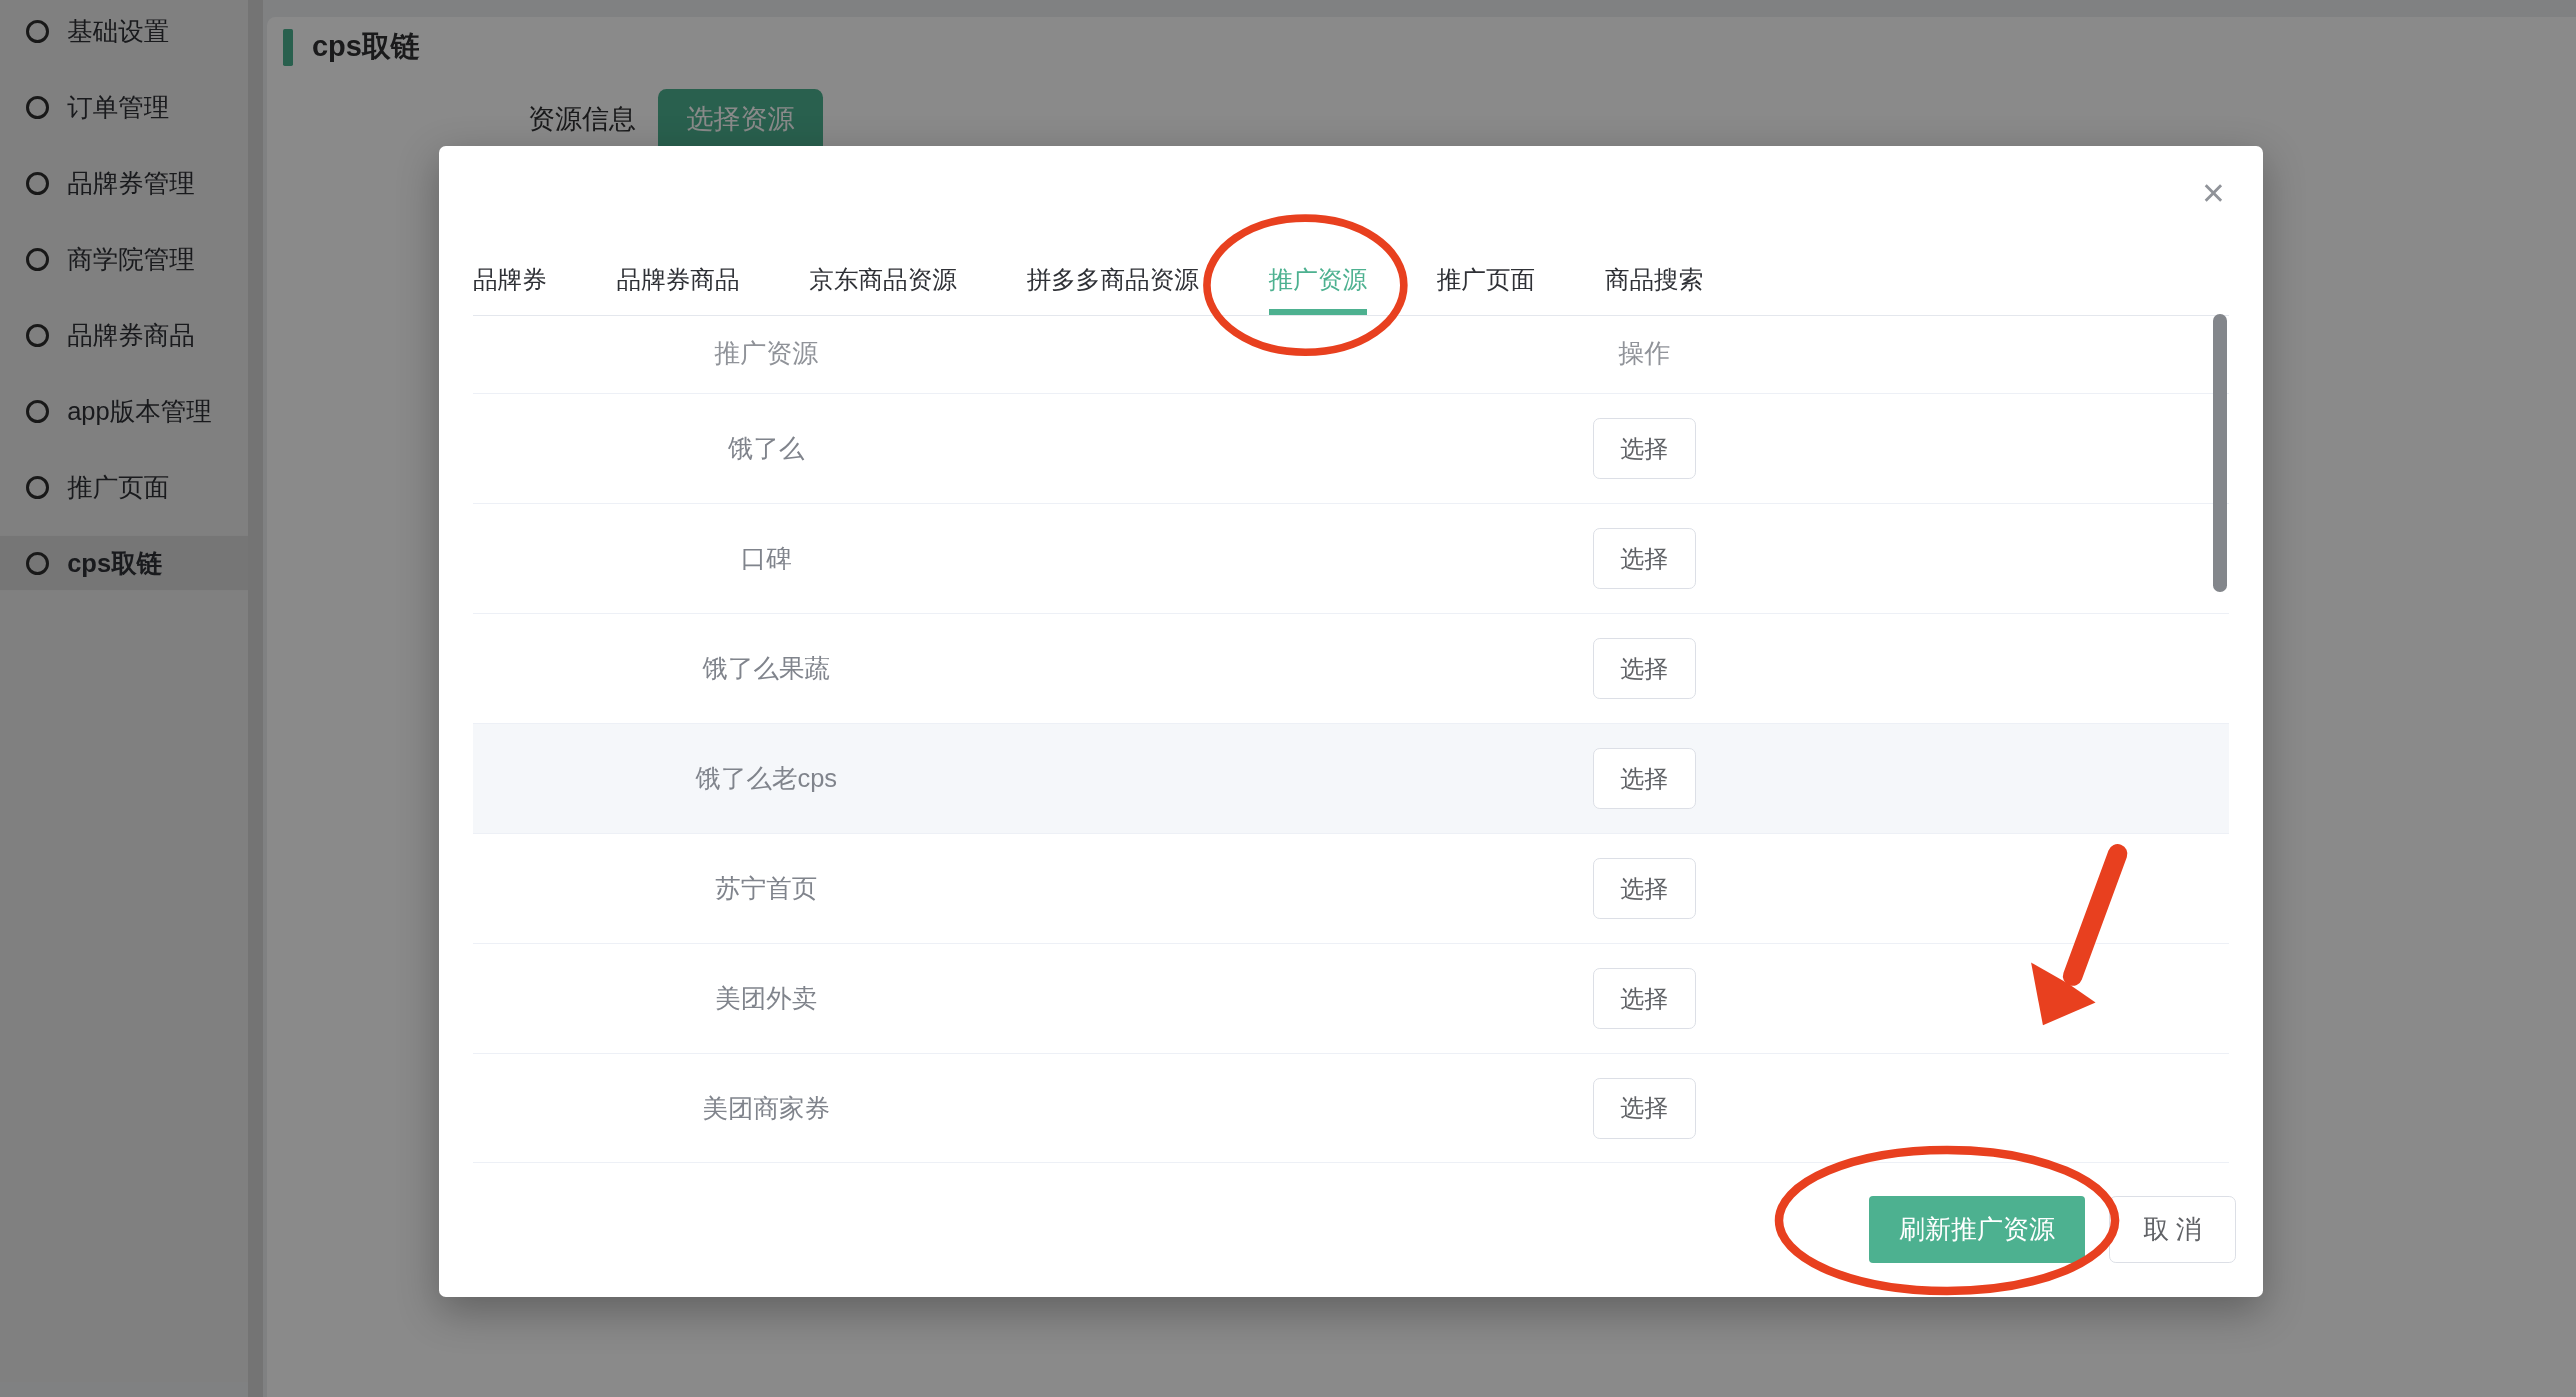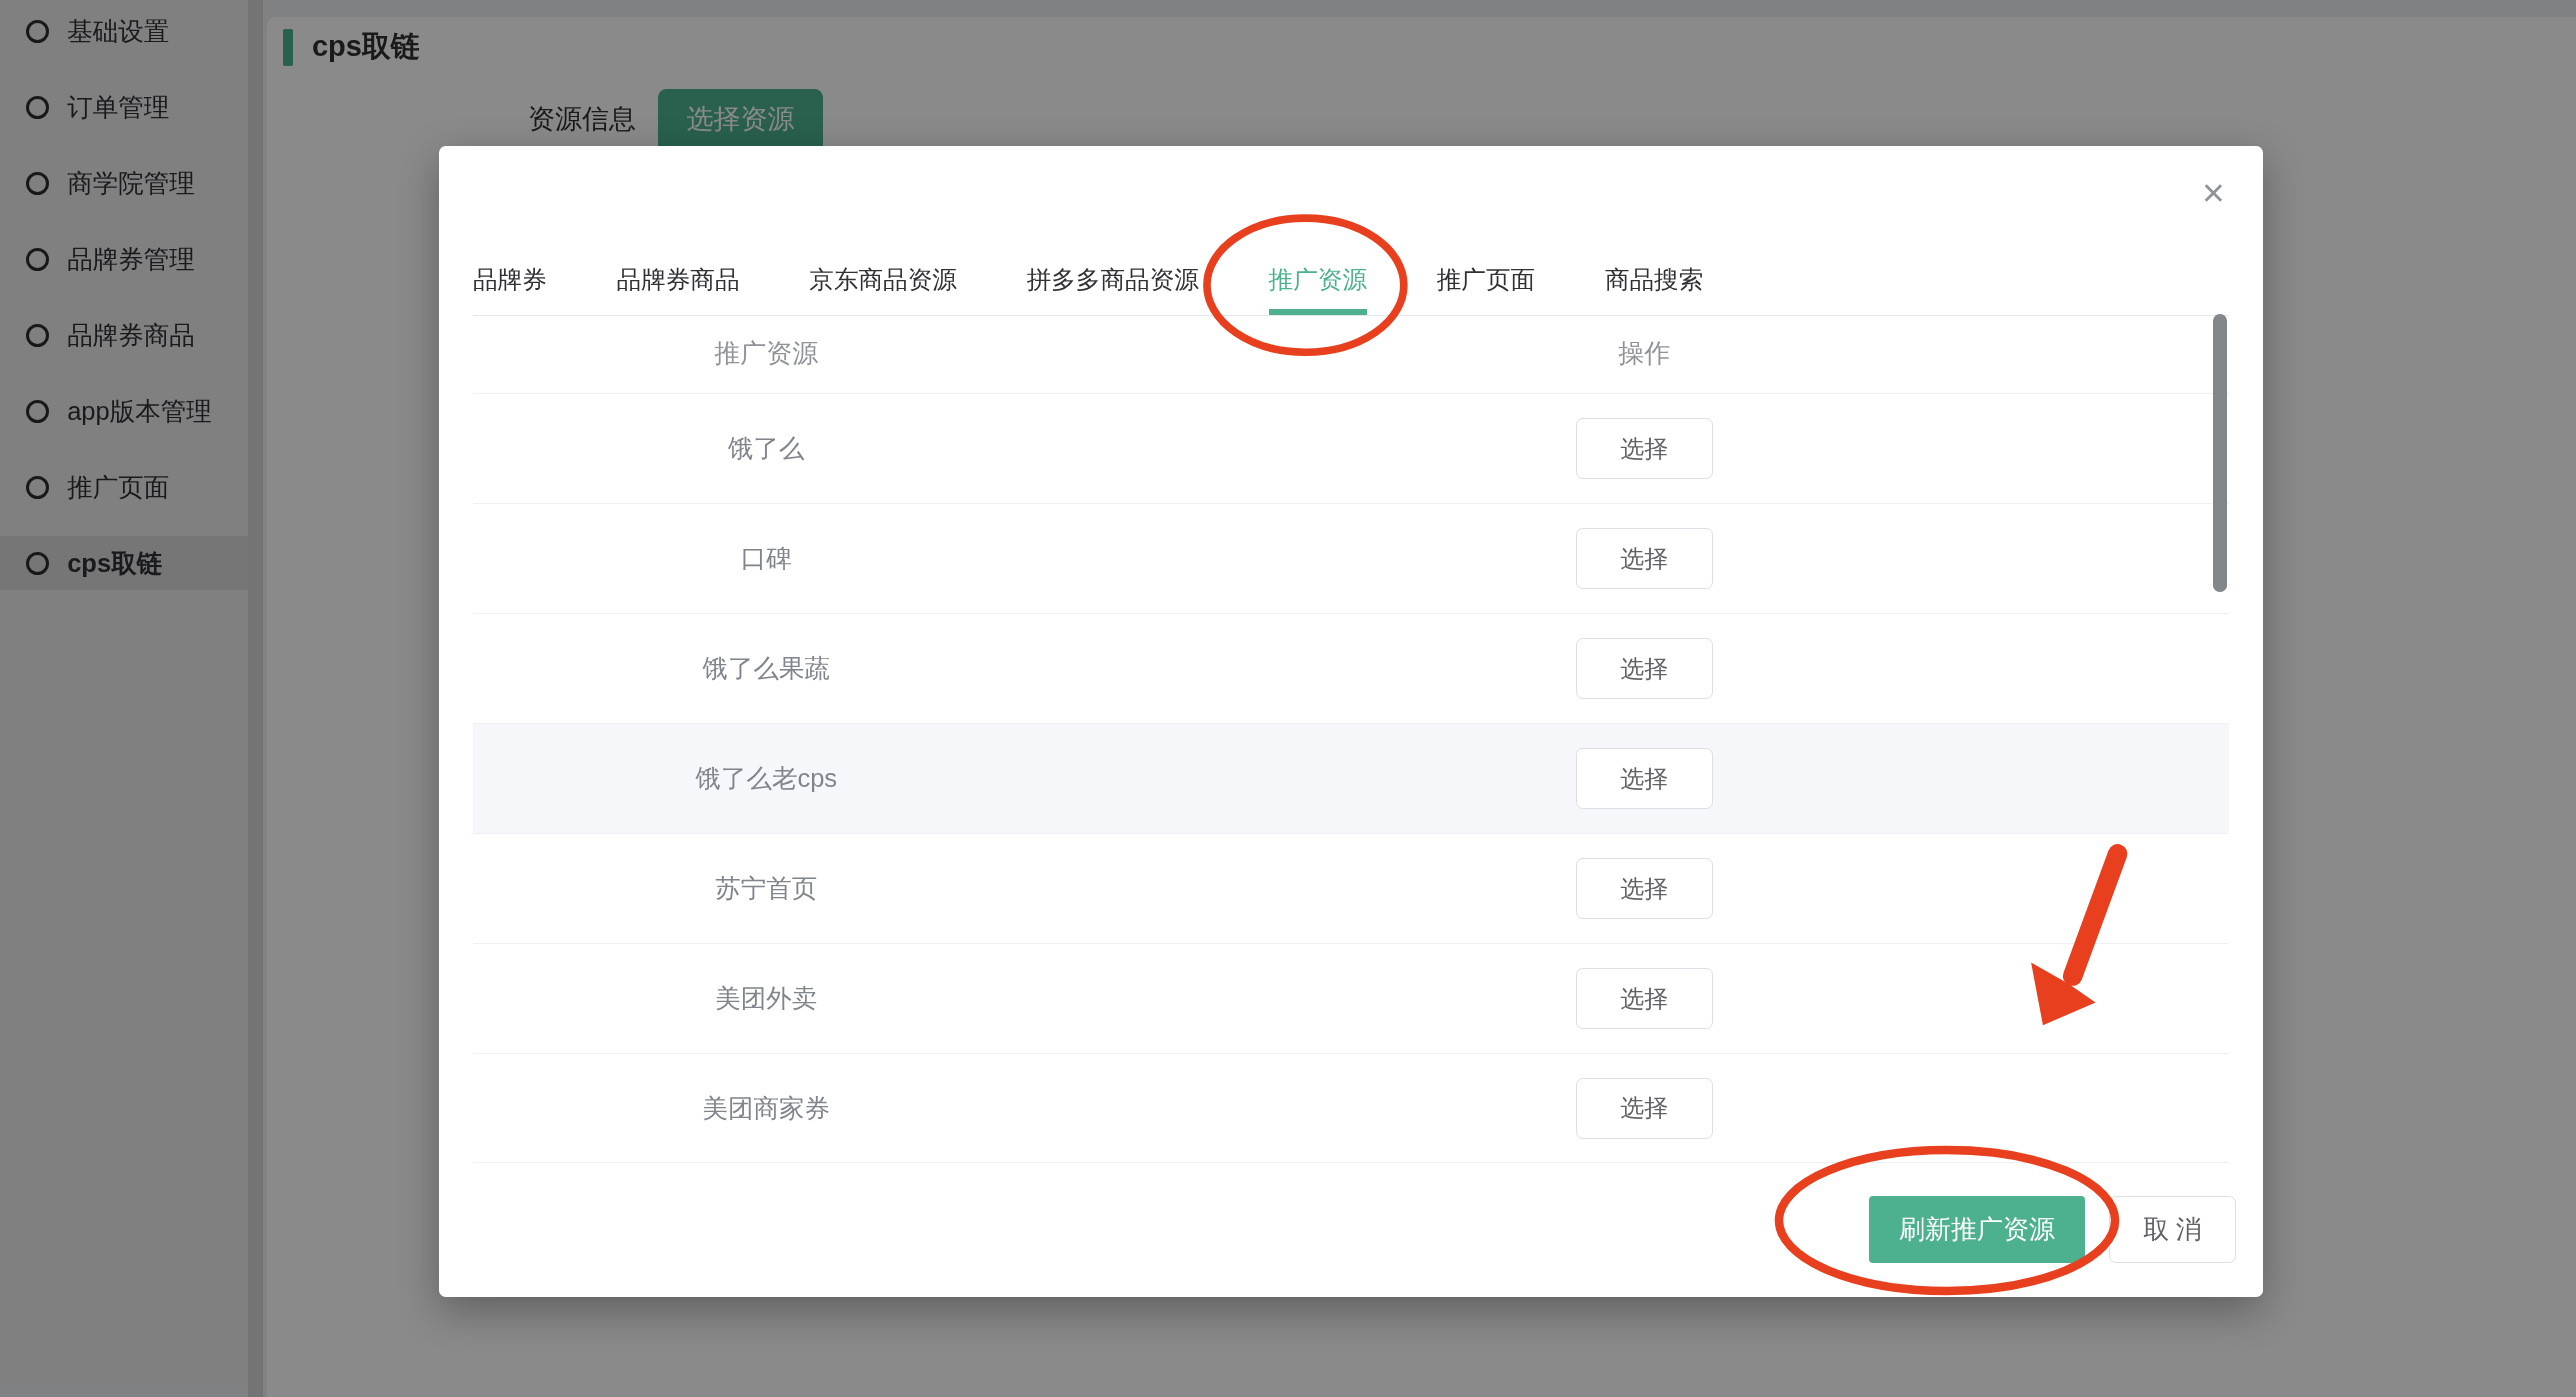--- a/index.html
+++ b/index.html
@@ -49,21 +49,21 @@
 
   .mtable{position:absolute;left:34px;right:34px;top:168px}
   .t-header{height:79px;display:flex;align-items:center}
   .t-header .c{font-size:26px;color:var(--muted);text-align:center}
   .c1{width:33.4%;display:flex;align-items:center;justify-content:center}
   .c2{width:66.6%;display:flex;align-items:center;justify-content:center}
   .t-row{height:110px;display:flex;align-items:center;border-top:1.7px solid var(--row-line)}
   .t-row:last-child{border-bottom:1.7px solid var(--row-line)}
   .t-row.hl{background:#F5F7FA}
   .t-row .name{font-size:25.5px;color:var(--cell-text)}
-  .pick-btn{width:137px;height:61px;background:#fff;border:1.7px solid var(--border);border-radius:6.8px;
+  .pick-btn{width:103px;height:61px;background:#fff;border:1.7px solid var(--border);border-radius:6.8px;
     font-size:24px;color:#606266;font-family:inherit;cursor:pointer}
 
   .vscroll{position:absolute;right:36px;top:168px;width:13.6px;height:278px;border-radius:6.8px;background:#83868B;cursor:pointer}
 
   .refresh-btn{position:absolute;left:1430px;top:1050px;width:216px;height:67px;background:var(--accent);
     border:none;border-radius:4px;color:#fff;font-size:26px;font-family:inherit;cursor:pointer}
   .cancel-btn{position:absolute;left:1670px;top:1050px;width:127px;height:67px;background:#fff;
     border:1.7px solid var(--border);border-radius:6.8px;color:#606266;font-size:26px;font-family:Liberation Serif, serif;cursor:pointer}
 
   
@@ -81,26 +81,26 @@
   </li>
 
 
   <li class="sb-item">
     <span class="dot"></span>
     <span class="lbl">订单管理</span>
   </li>
 
   <li class="sb-item">
     <span class="dot"></span>
+    <span class="lbl">品牌券管理</span>
+  </li>
+
+  <li class="sb-item">
+    <span class="dot"></span>
     <span class="lbl">商学院管理</span>
-  </li>
-
-  <li class="sb-item">
-    <span class="dot"></span>
-    <span class="lbl">品牌券管理</span>
   </li>
 
   <li class="sb-item">
     <span class="dot"></span>
     <span class="lbl">品牌券商品</span>
   </li>
 
   <li class="sb-item">
     <span class="dot"></span>
     <span class="lbl">app版本管理</span>

